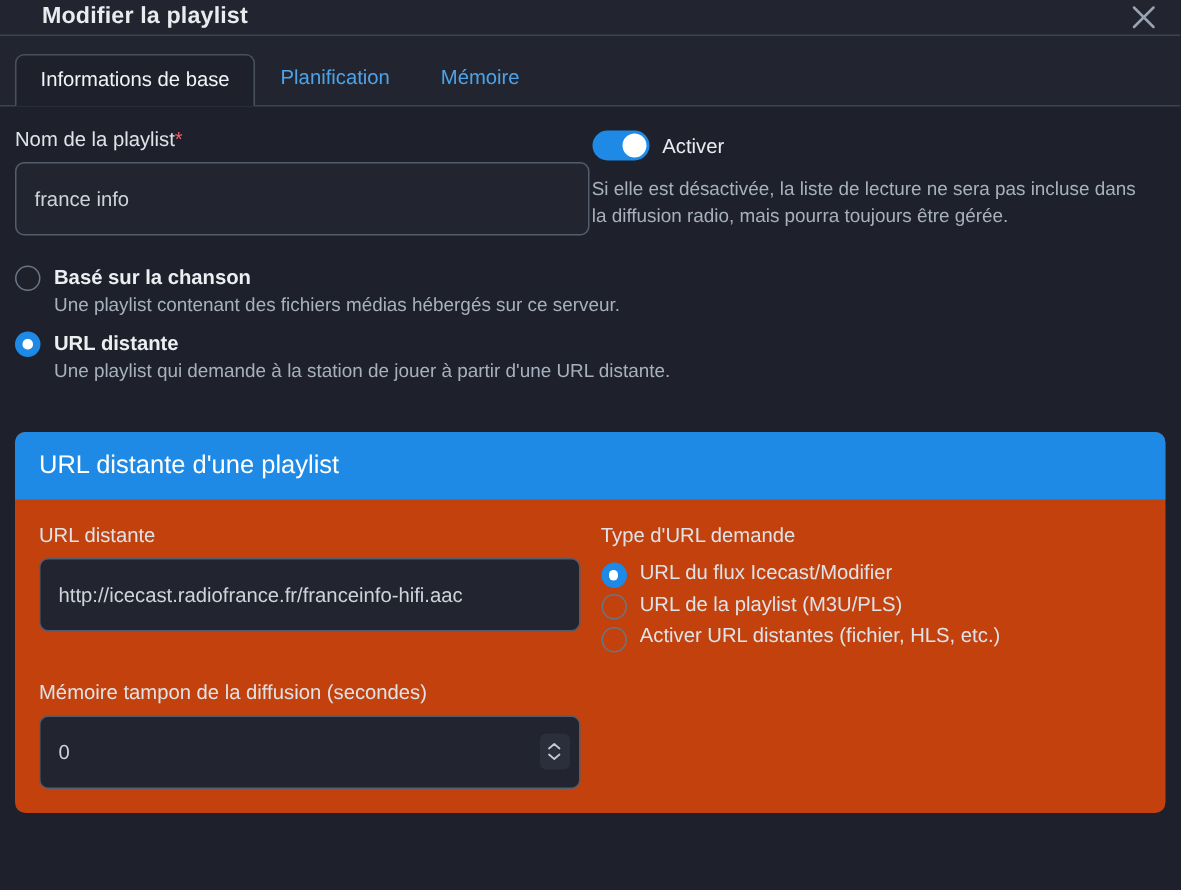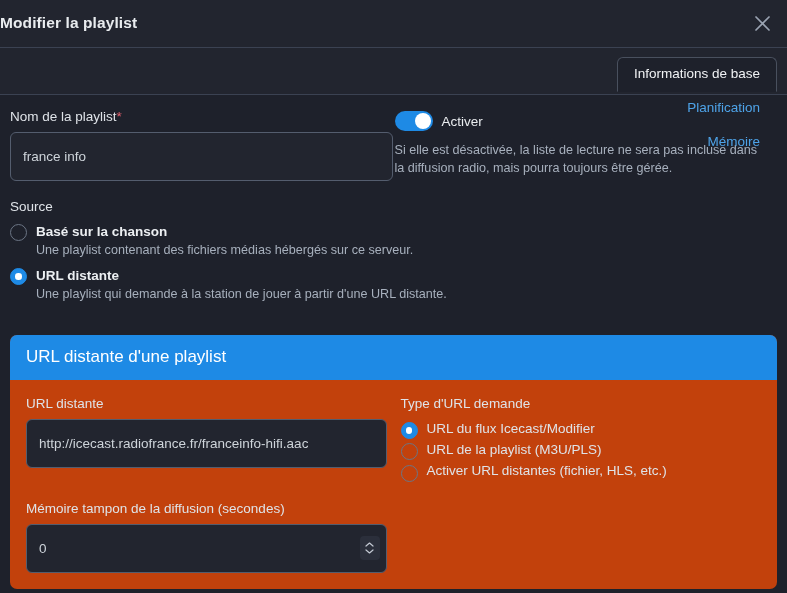--- a/index.html
+++ b/index.html
@@ -14,26 +14,26 @@
     background: #1e212b;
     font-family: "Liberation Sans", sans-serif;
     color: #e3e6ea;
     font-size: 13.5px;
     -webkit-font-smoothing: antialiased;
   }
 
   
   .modal-header {
     position: relative;
-    height: 48px;
+    height: 24px;
     background: #22252f;
     border-bottom: 1px solid #3b4252;
     display: flex;
     align-items: center;
-    padding: 0 0;
+    padding: 0 28px;
   }
   .modal-title {
     font-size: 15.5px;
     font-weight: bold;
     color: #e9ecef;
     letter-spacing: .1px;
     line-height: 1;
     margin-top: -2px;
   }
   .close-btn {
@@ -56,21 +56,20 @@
     background: #22252f;
     padding: 9px 10px 0 10px;
     border-bottom: 1px solid #3b4252;
     height: 47px;
   }
   .tabs {
     display: flex;
     align-items: flex-end;
     gap: 0;
     height: 100%;
-    flex-direction: column;
   }
   .tab {
     padding: 8px 16px 9px 16px;
     font-size: 13.5px;
     color: #4ea3e8;
     cursor: pointer;
     border: 1px solid transparent;
     border-radius: 6px 6px 0 0;
     line-height: 1.15;
     position: relative;
@@ -300,21 +299,20 @@
           <div class="knob"></div>
         </div>
         <span class="toggle-label">Activer</span>
       </div>
       <div class="help-text">Si elle est désactivée, la liste de lecture ne sera pas incluse dans la diffusion radio, mais pourra toujours être gérée.</div>
     </div>
 
   </div>
 
   <div class="mt18">
-    <div class="group-label">Source</div>
 
     <div class="radio-item">
       <span class="radio"></span>
       <span class="radio-texts">
         <span class="radio-title">Basé sur la chanson</span>
       </span>
     </div>
     <div class="radio-desc">Une playlist contenant des fichiers médias hébergés sur ce serveur.</div>
 
     <div class="radio-item">

